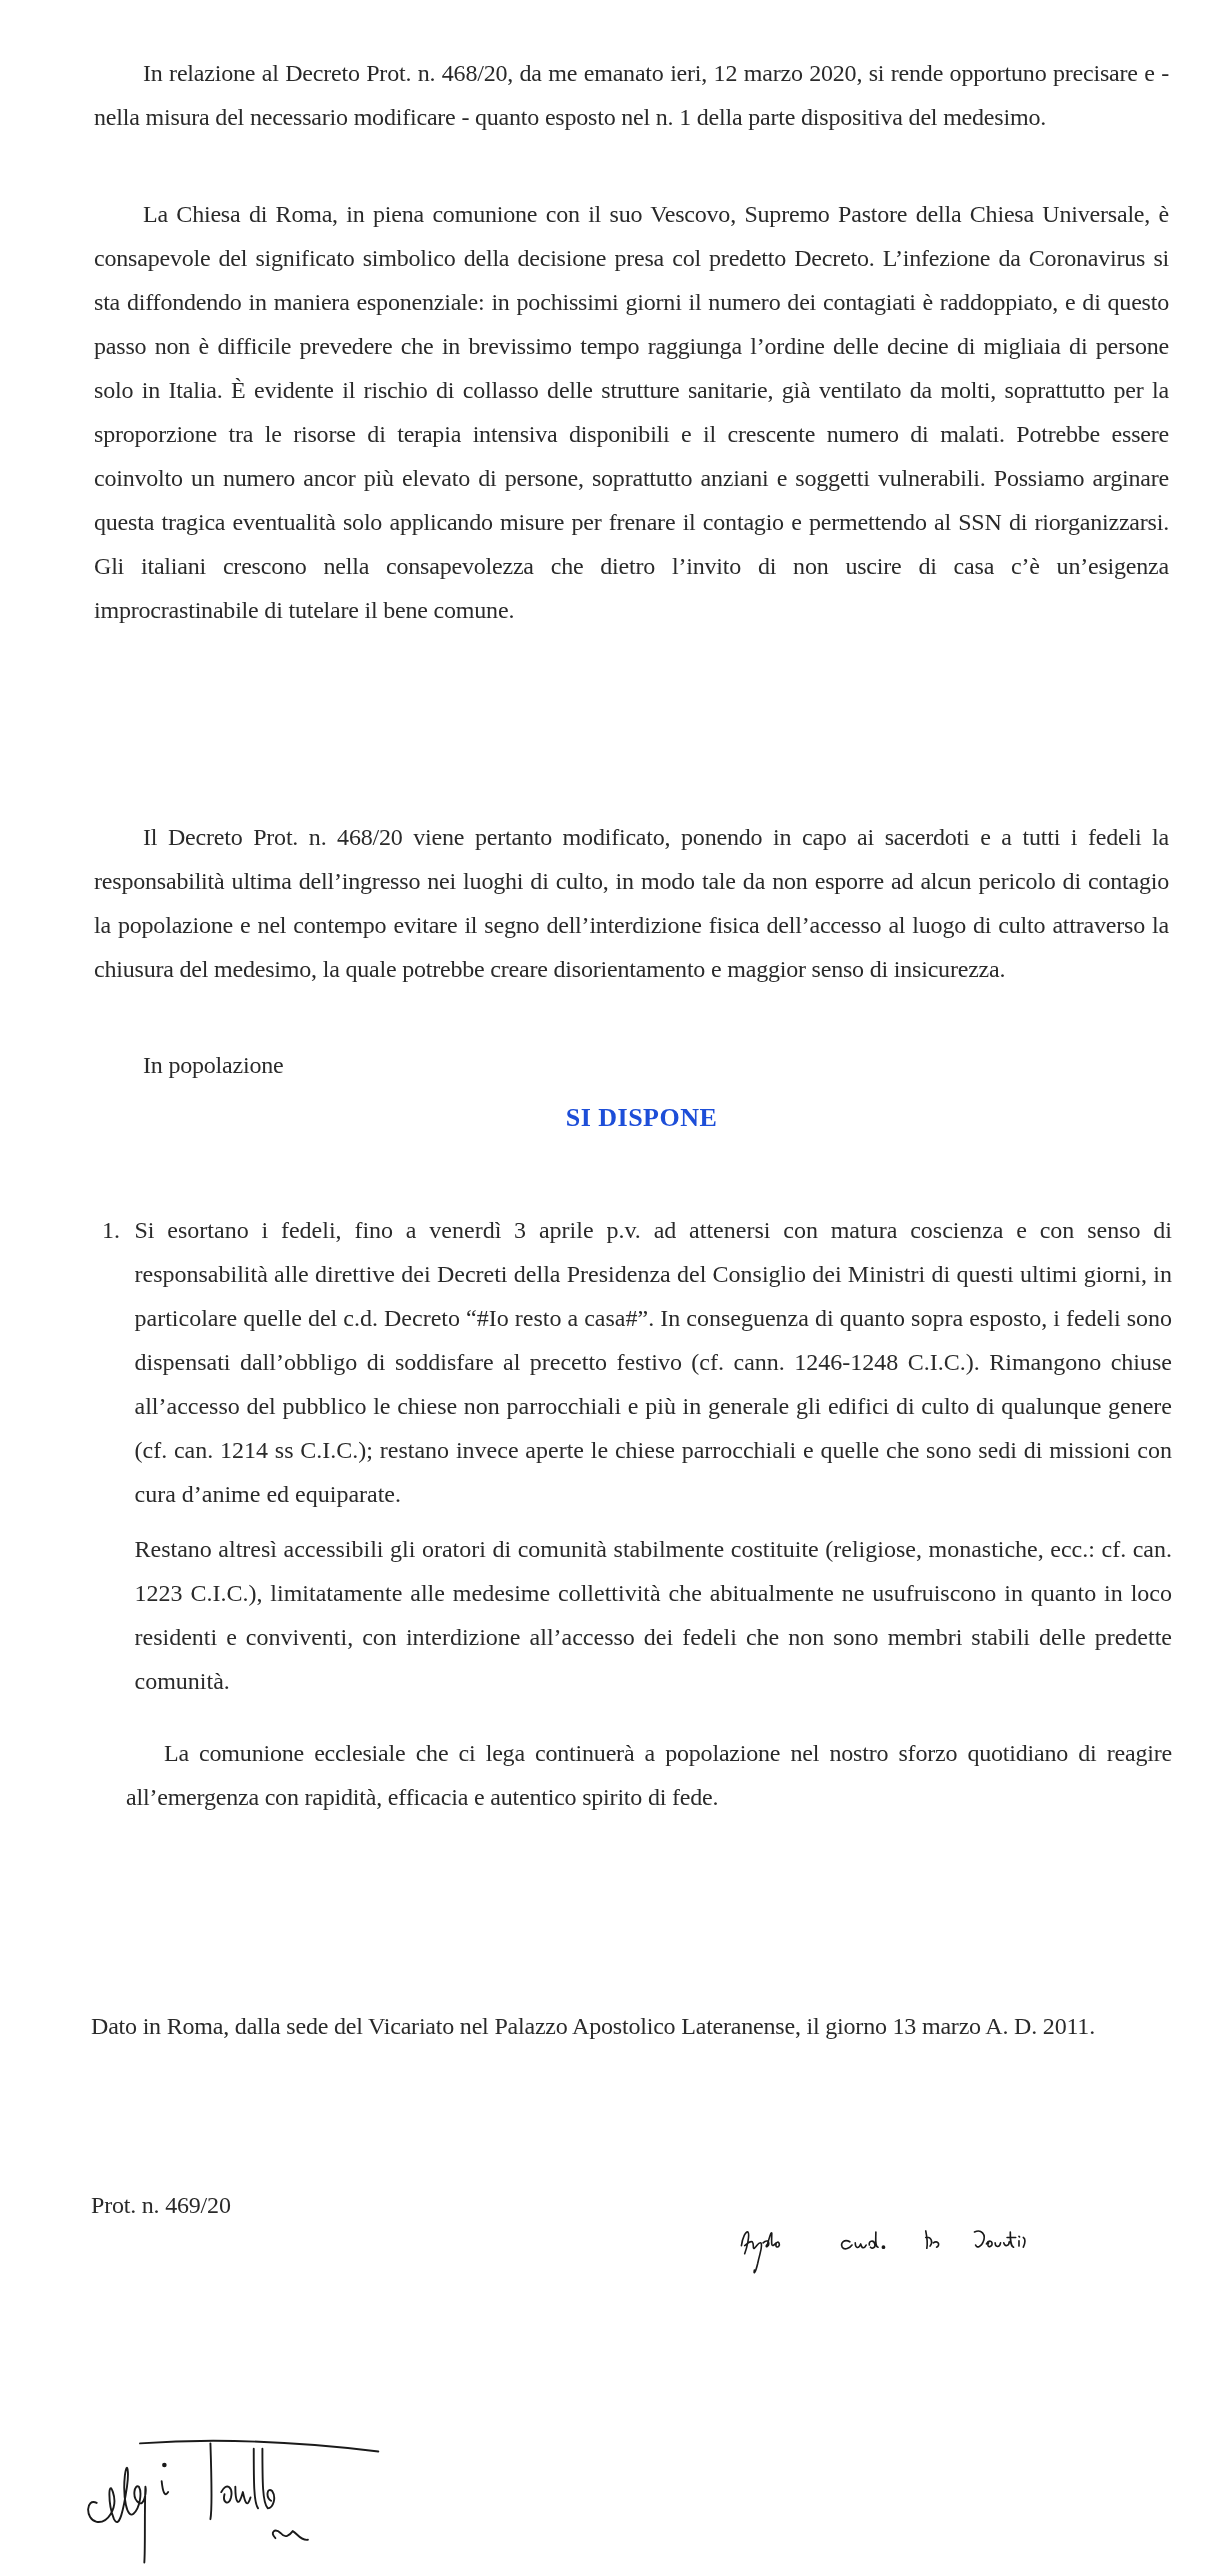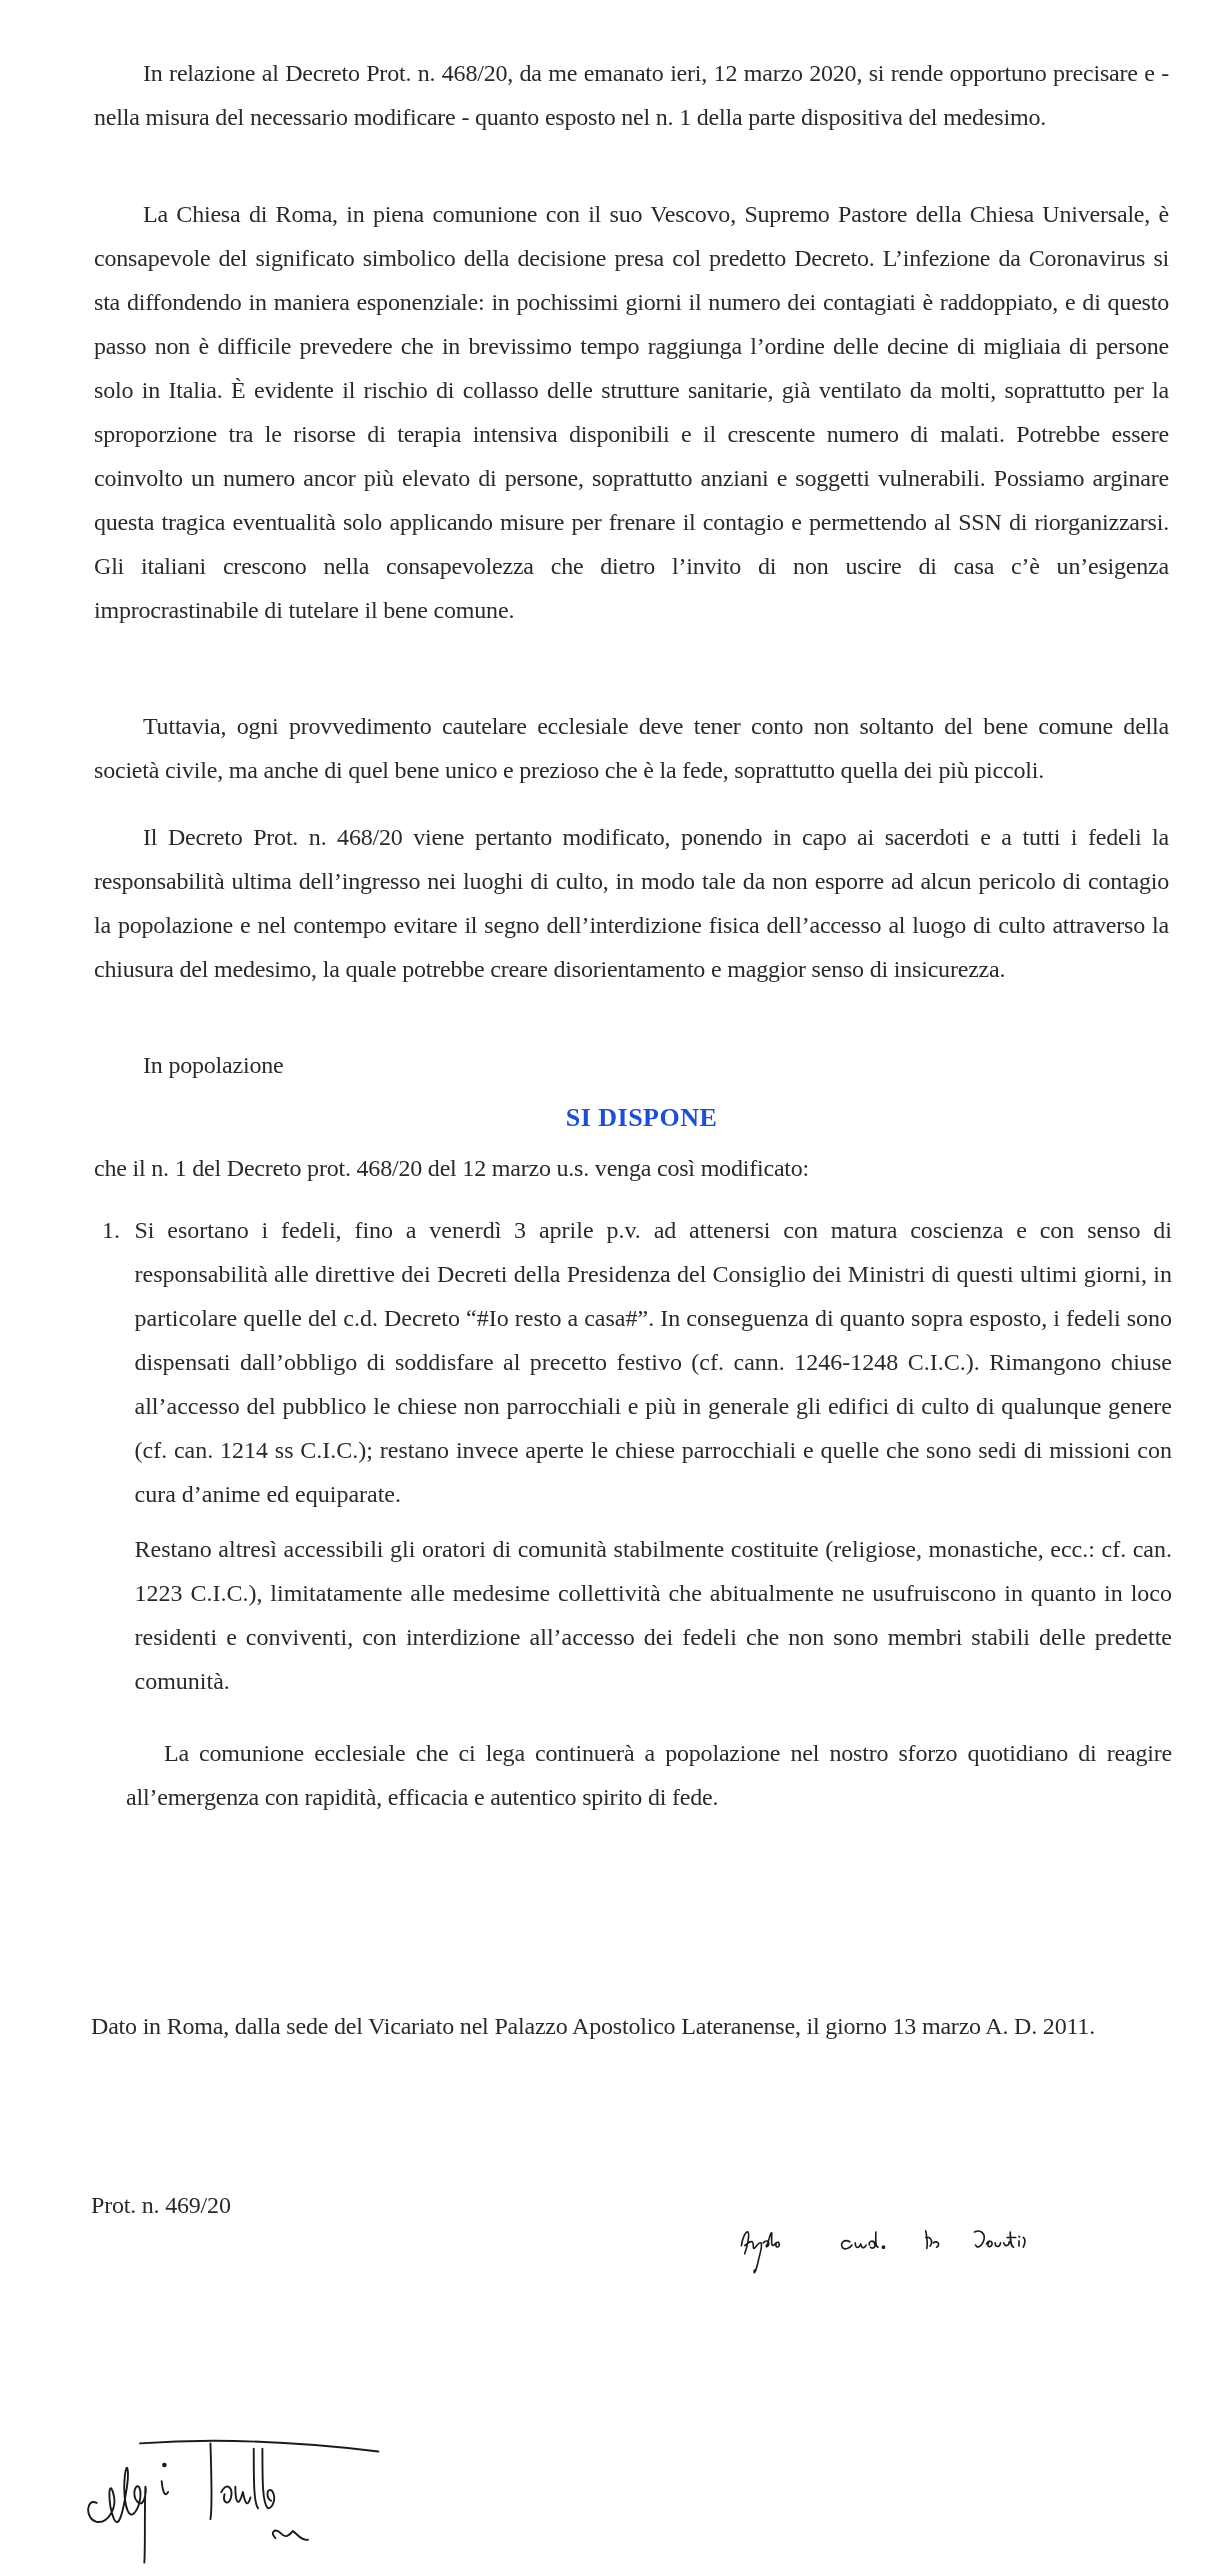--- a/index.html
+++ b/index.html
@@ -78,37 +78,31 @@
 <div class="page">
 
   <div class="block para" style="top:51px;">
     <p>In relazione al Decreto Prot. n. 468/20, da me emanato ieri, 12 marzo 2020, si rende opportuno precisare e - nella misura del necessario modificare - quanto esposto nel n. 1 della parte dispositiva del medesimo.</p>
   </div>
 
   <div class="block para" style="top:192px;">
     <p>La Chiesa di Roma, in piena comunione con il suo Vescovo, Supremo Pastore della Chiesa Universale, è consapevole del significato simbolico della decisione presa col predetto Decreto. L’infezione da Coronavirus si sta diffondendo in maniera esponenziale: in pochissimi giorni il numero dei contagiati è raddoppiato, e di questo passo non è difficile prevedere che in brevissimo tempo raggiunga l’ordine delle decine di migliaia di persone solo in Italia. È evidente il rischio di collasso delle strutture sanitarie, già ventilato da molti, soprattutto per la sproporzione tra le risorse di terapia intensiva disponibili e il crescente numero di malati. Potrebbe essere coinvolto un numero ancor più elevato di persone, soprattutto anziani e soggetti vulnerabili. Possiamo arginare questa tragica eventualità solo applicando misure per frenare il contagio e permettendo al SSN di riorganizzarsi. Gli italiani crescono nella consapevolezza che dietro l’invito di non uscire di casa c’è un’esigenza improcrastinabile di tutelare il bene comune.</p>
   </div>
 
-  <div class="block para" style="top:704px;">
-    <p>Tuttavia, ogni provvedimento cautelare ecclesiale deve tener conto non soltanto del bene comune della società civile, ma anche di quel bene unico e prezioso che è la fede, soprattutto quella dei più piccoli.</p>
-  </div>
 
   <div class="block para" style="top:815px;">
     <p>Il Decreto Prot. n. 468/20 viene pertanto modificato, ponendo in capo ai sacerdoti e a tutti i fedeli la responsabilità ultima dell’ingresso nei luoghi di culto, in modo tale da non esporre ad alcun pericolo di contagio la popolazione e nel contempo evitare il segno dell’interdizione fisica dell’accesso al luogo di culto attraverso la chiusura del medesimo, la quale potrebbe creare disorientamento e maggior senso di insicurezza.</p>
   </div>
 
   <div class="block para" style="top:1043px;">
     <p>In popolazione</p>
   </div>
 
   <div class="heading">SI DISPONE</div>
 
-  <div class="block" style="top:1146px; left:57px; width:1075px;">
-    <span>che il n. 1 del Decreto prot. 468/20 del 12 marzo u.s. venga così modificato:</span>
-  </div>
 
   <div class="list-item">
     <span class="num">1.</span>
     <div class="body">
       <p>Si esortano i fedeli, fino a venerdì 3 aprile p.v. ad attenersi con matura coscienza e con senso di responsabilità alle direttive dei Decreti della Presidenza del Consiglio dei Ministri di questi ultimi giorni, in particolare quelle del c.d. Decreto “#Io resto a casa#”. In conseguenza di quanto sopra esposto, i fedeli sono dispensati dall’obbligo di soddisfare al precetto festivo (cf. cann. 1246-1248 C.I.C.). Rimangono chiuse all’accesso del pubblico le chiese non parrocchiali e più in generale gli edifici di culto di qualunque genere (cf. can. 1214 ss C.I.C.); restano invece aperte le chiese parrocchiali e quelle che sono sedi di missioni con cura d’anime ed equiparate.</p>
       <p>Restano altresì accessibili gli oratori di comunità stabilmente costituite (religiose, monastiche, ecc.: cf. can. 1223 C.I.C.), limitatamente alle medesime collettività che abitualmente ne usufruiscono in quanto in loco residenti e conviventi, con interdizione all’accesso dei fedeli che non sono membri stabili delle predette comunità.</p>
     </div>
   </div>
 
   <div class="block" style="top:1731px; left:89px; width:1046px;">

